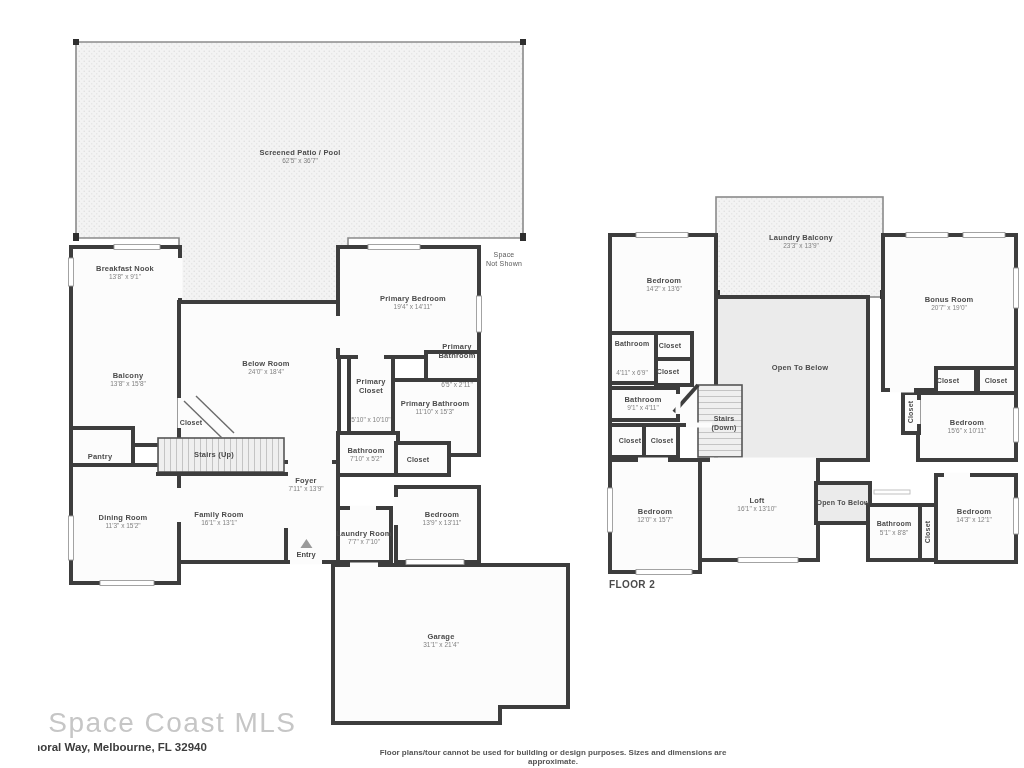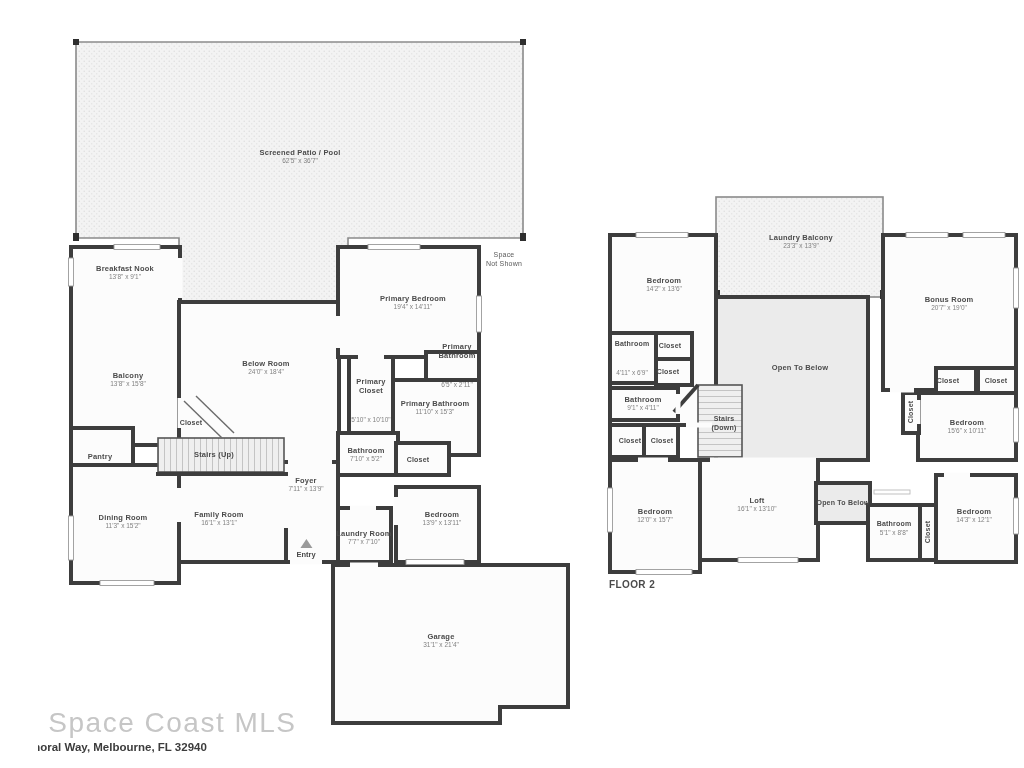--- a/index.html
+++ b/index.html
@@ -315,14 +315,15 @@
   <div class="lbl small" style="left:958px;top:381px">
     <span class="nm">Closet</span>
   </div>
   <div class="lbl vert small" style="left:873px;top:412px">
     <span class="nm">Closet</span>
   </div>
   <div class="floor-tag" style="left:571px;top:579px">FLOOR 2</div>
 
   <div class="watermark">e Space Coast MLS</div>
   <div class="address">moral Way, Melbourne, FL 32940</div>
+  <div class="disclaimer">Floor plans/tour cannot be used for building or design purposes. Sizes and dimensions are approximate.</div>
 
 </div>
 
 </body></html>

